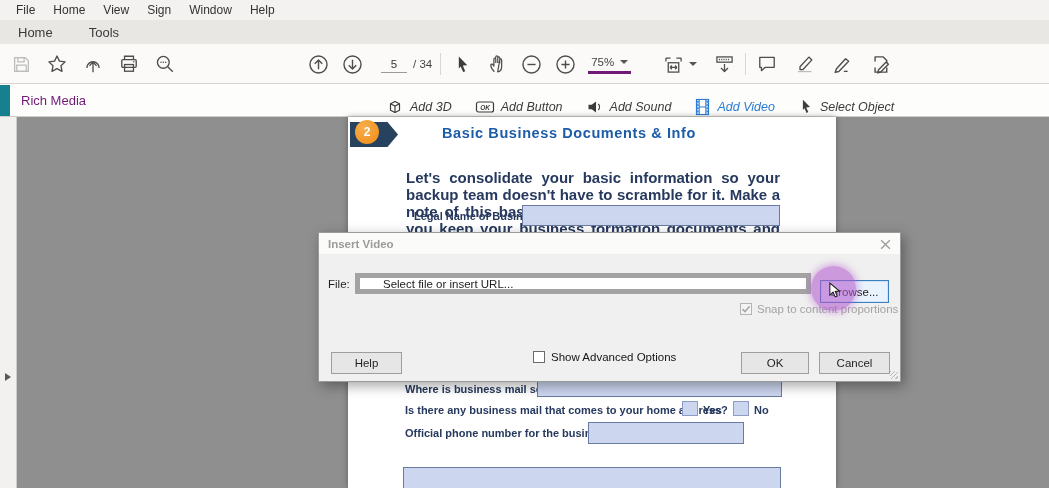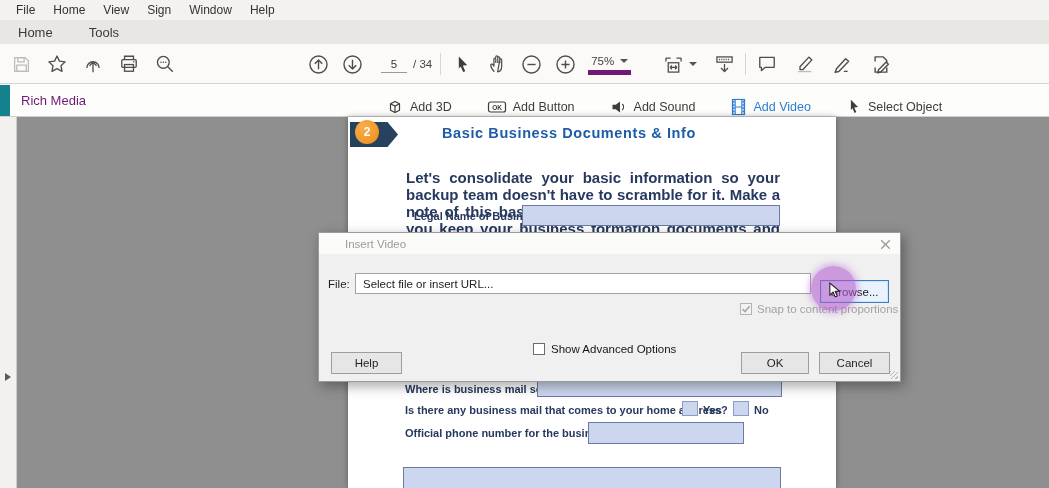--- a/index.html
+++ b/index.html
@@ -25,32 +25,32 @@
   .toolbar { position:absolute; left:0; top:44px; width:100%; height:40px; background:#fbfaf9;
              border-bottom:1px solid #d6d4d1; }
   .tb-group { position:absolute; top:0; height:40px; display:flex; align-items:center; }
   .icon-btn { width:26px; height:26px; display:flex; align-items:center; justify-content:center; }
   .icon-btn svg { display:block; }
   .tb-sep { width:1px; height:22px; background:#d8d6d3; margin:0 8px; }
   .page-box { width:26px; height:18px; border-bottom:1px solid #9a9a9a; background:transparent;
               border-top:none; border-left:none; border-right:none; text-align:center;
               font-size:11.5px; color:#333; font-family:"Liberation Sans",sans-serif; }
   .page-total { font-size:11.5px; color:#444; margin-left:6px; }
-  .zoom-ctl { display:flex; align-items:center; gap:6px; border-bottom:5px solid #701a75;
+  .zoom-ctl { display:flex; align-items:center; gap:6px; border-bottom:3px solid #701a75;
               padding:1px 3px 3px 3px; margin-left:10px; }
   .zoom-label { font-size:11.5px; color:#444; }
   .caret-down { width:0; height:0; border-left:4px solid transparent; border-right:4px solid transparent;
                 border-top:4px solid #555; }
 
   
   .rm-bar { position:absolute; left:0; top:85px; width:100%; height:32px; background:#fdfdfc;
             border-bottom:1px solid #d0cecb; }
   .rm-accent { position:absolute; left:0; top:0; width:10px; height:31px; background:#15808E; }
   .rm-title { position:absolute; left:21px; top:8px; font-size:13px; color:#701a75; }
-  .rm-buttons { position:absolute; left:386px; top:0; height:43px; display:flex; align-items:center; gap:35px; }
+  .rm-buttons { position:absolute; left:386px; top:0; height:43px; display:flex; align-items:center; gap:23px;font-style:italic; }
   .rm-btn { display:flex; align-items:center; gap:6px; font-size:12.5px; color:#3c3c3c; }
   .rm-btn.active { color:#2B7CD3; }
 
   
   .doc-area { position:absolute; left:0; top:117px; width:1049px; height:371px; background:#8f8f8f; }
   .left-strip { position:absolute; left:0; top:0; width:17px; height:371px; background:#f2f1ef;
                 border-right:1px solid #cfcdca; }
   .strip-arrow { position:absolute; left:5px; top:256px; width:0; height:0;
                  border-top:4px solid transparent; border-bottom:4px solid transparent;
                  border-left:6px solid #5a5a5a; }
@@ -68,37 +68,37 @@
               color:#27395E; line-height:17px; text-align:justify; }
   .doc-label { position:absolute; font-size:11px; font-weight:bold; color:#27395E; }
   .pdf-field { position:absolute; background:#CCD6EF; border:1px solid #6a7ba3; }
   .pdf-check { position:absolute; width:16px; height:15px; background:#CCD6EF; border:1px solid #8d9cc4; }
 
   
   .dialog { position:absolute; left:318px; top:232px; width:583px; height:150px; background:#f0f0f0;
             border:1px solid #9a9a9a; box-shadow:3px 4px 12px rgba(0,0,0,.35); z-index:10; }
   .dlg-titlebar { position:absolute; left:0; top:0; width:100%; height:21px; background:#fbfbfa;
                   display:flex; align-items:center; }
-  .dlg-title { margin-left:26px; font-size:11.5px; color:#9b9b9b; }
+  .dlg-title { margin-left:9px; font-size:11.5px; color:#9b9b9b;font-weight:bold; }
   .dlg-close { position:absolute; right:8px; top:4px; width:13px; height:13px; }
   .dlg-file-label { position:absolute; left:9px; top:45px; font-size:11.5px; color:#1f1f1f; }
   .dlg-file-input { position:absolute; left:36px; top:40px; width:456px; height:21px; background:#fff;
-                    border:1px solid #a3a3a3; font-size:11.5px; padding:0 7px; color:#1a1a1a;
+                    border:5px solid #a3a3a3; font-size:11.5px; padding:0 23px; color:#1a1a1a;
                     font-family:"Liberation Sans",sans-serif; }
   .dlg-file-input::placeholder { color:#222; opacity:1; }
   .btn-browse { position:absolute; left:501px; top:47px; width:69px; height:23px; background:#e9f3fd;
                 border:1px solid #3c7ebf; box-shadow:0 0 0 1px #cfe4f7 inset; font-size:11.5px;
                 color:#1a1a1a; font-family:"Liberation Sans",sans-serif; }
   .snap-row { position:absolute; left:421px; top:70px; display:flex; align-items:center; gap:5px; }
   .snap-box { width:12px; height:12px; background:#f3f3f3; border:1px solid #b3b3b3;
               display:flex; align-items:center; justify-content:center; }
   .snap-label { font-size:11.5px; color:#a3a3a3; }
   .win-btn { position:absolute; top:119px; height:22px; background:#e6e6e6; border:1px solid #9e9e9e;
              font-size:11.5px; color:#1f1f1f; font-family:"Liberation Sans",sans-serif; }
-  .adv-row { position:absolute; left:185px; top:110px; display:flex; gap:6px;padding-left:29px; }
+  .adv-row { position:absolute; left:185px; top:118px; display:flex; gap:6px;padding-left:29px; }
   .adv-box { width:12px; height:12px; background:#fff; border:1px solid #6b6b6b; }
   .adv-label { font-size:11.5px; color:#161616; }
   .dlg-grip { position:absolute; right:2px; bottom:2px; width:8px; height:8px;
               background:repeating-linear-gradient(135deg,#b9b9b9 0 1px,transparent 1px 3px); }
 
   
   .click-ring { position:absolute; left:811px; top:266px; width:45px; height:45px; border-radius:50%;
                 background:rgba(178,90,205,.58); box-shadow:0 0 7px 2px rgba(178,90,205,.45); z-index:11; }
   .mouse-cursor { position:absolute; left:828px; top:282px; z-index:12; }
 </style>

